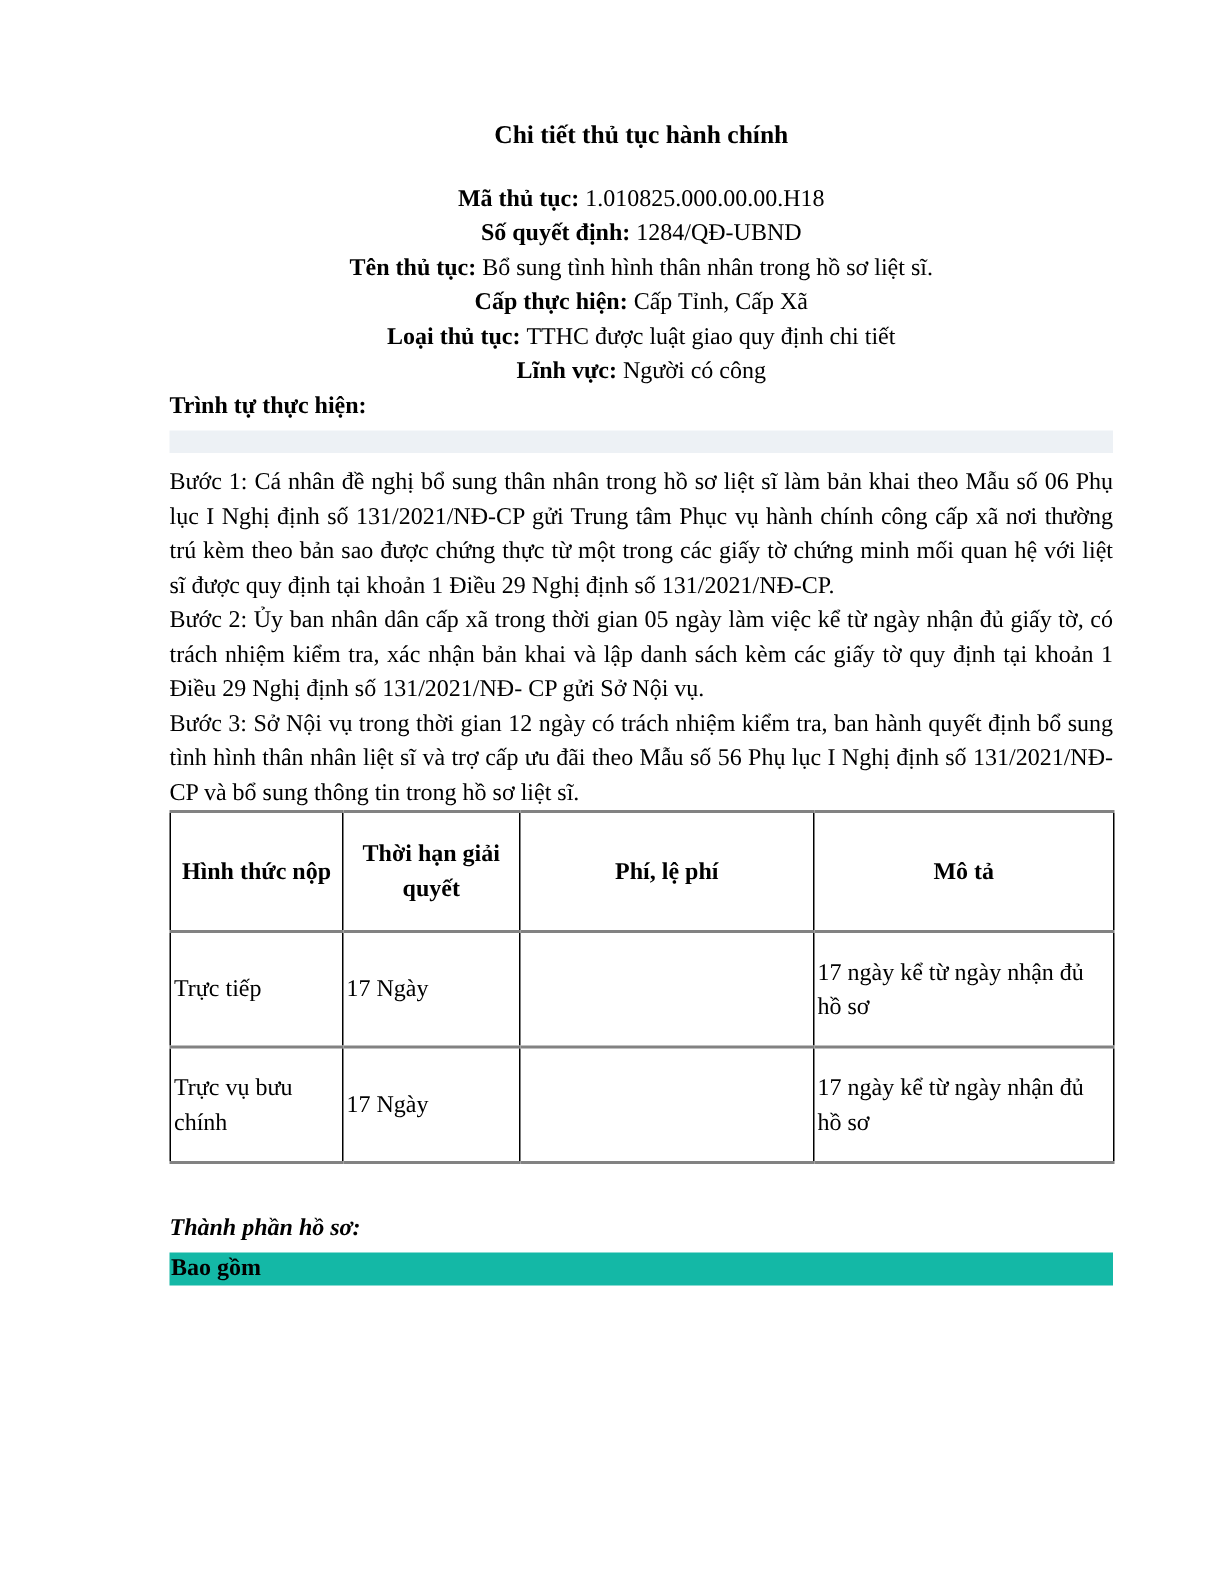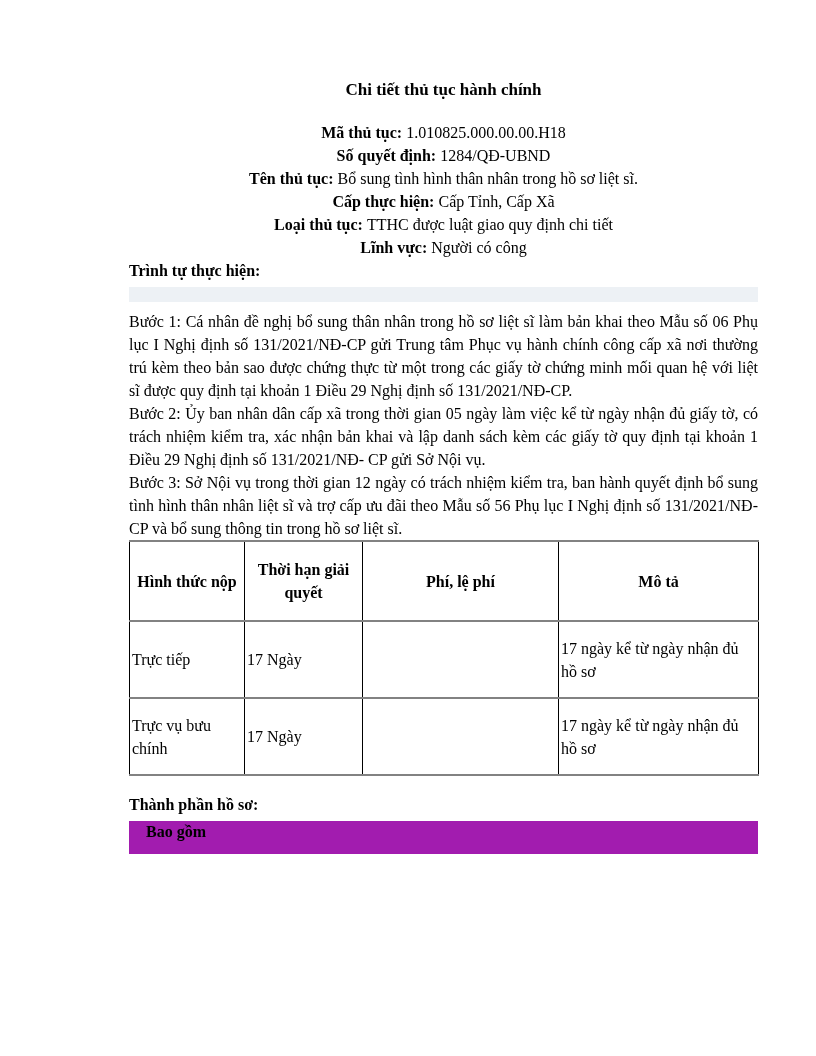--- a/index.html
+++ b/index.html
@@ -4,21 +4,21 @@
 <style>
   html,body { margin:0; padding:0; background:#ffffff; }
   .page {
     position:relative;
     width:816px; height:1056px;
     background:#ffffff;
     font-family:"Liberation Serif","DejaVu Serif",serif;
     font-size:16px; color:#000;
     overflow:hidden;
   }
-  .content { position:absolute; left:129px; top:78px; width:629px; }
+  .content { position:absolute; left:113px; top:78px; width:629px; }
 
   .doc-title {
     font-weight:bold; text-align:center;
     font-size:17px; line-height:23px;
     margin:0 0 20px 0;
   }
 
   .field { line-height:23px;text-align:center; }
   .field .lbl { font-weight:bold; margin-right:4px; }
 
@@ -47,26 +47,26 @@
   }
   table.methods th {
     height:78px; font-weight:bold; text-align:center;
     vertical-align:middle; line-height:23px; font-size:16px;
   }
   table.methods td {
     height:75px; vertical-align:middle; line-height:23px;
     text-align:left; font-weight:normal;
   }
 
-  .components-heading { margin-top:17px; }
+  .components-heading { margin-top:31px;font-style:italic; }
 
   .includes-bar {
-    margin-top:5px; background:#a21caf;
-    font-weight:bold; line-height:22px; height:33px;
-    padding-left:17px;
+    margin-top:5px; background:#14b8a6;
+    font-weight:bold; line-height:22px; height:22px;
+    padding-left:1px;
   }
 </style>
 </head>
 <body>
 
 <div class="page">
   <div class="content">
 
     <div class="doc-title">Chi tiết thủ tục hành chính</div>
 

